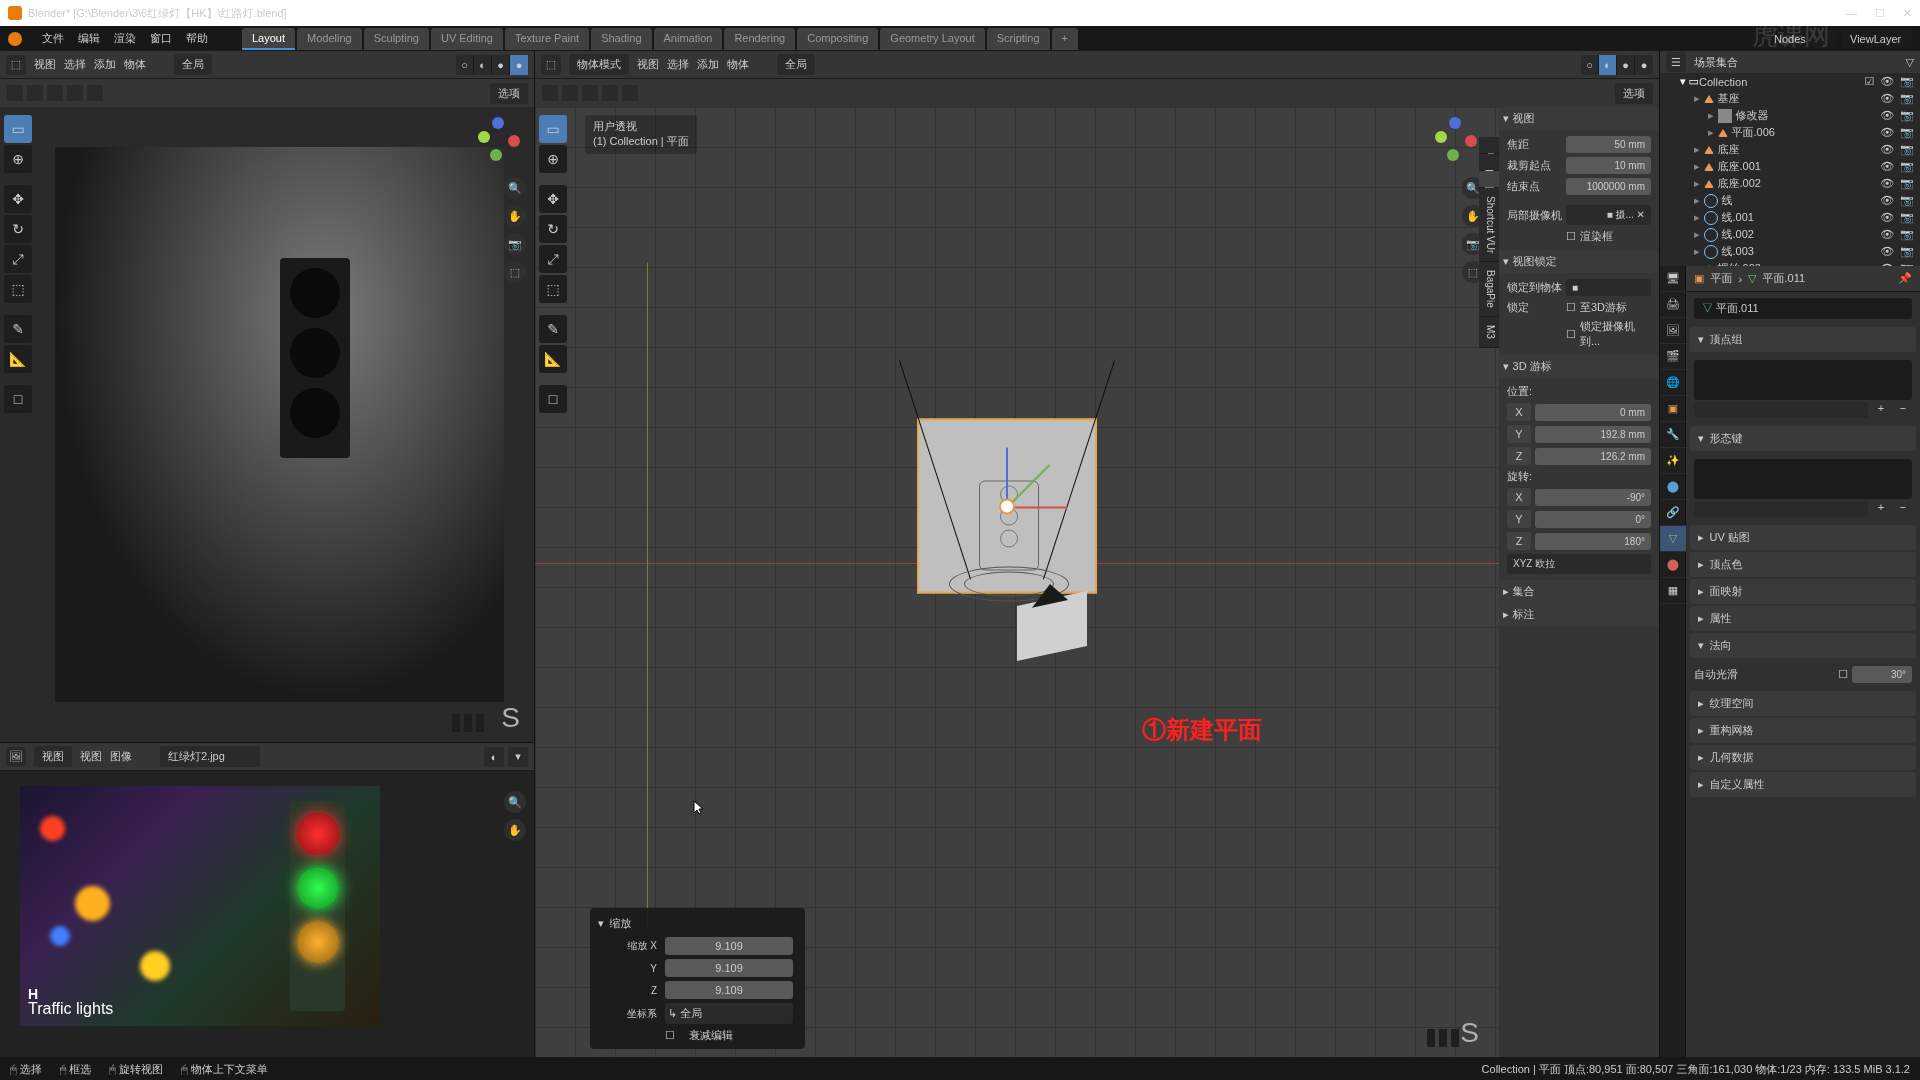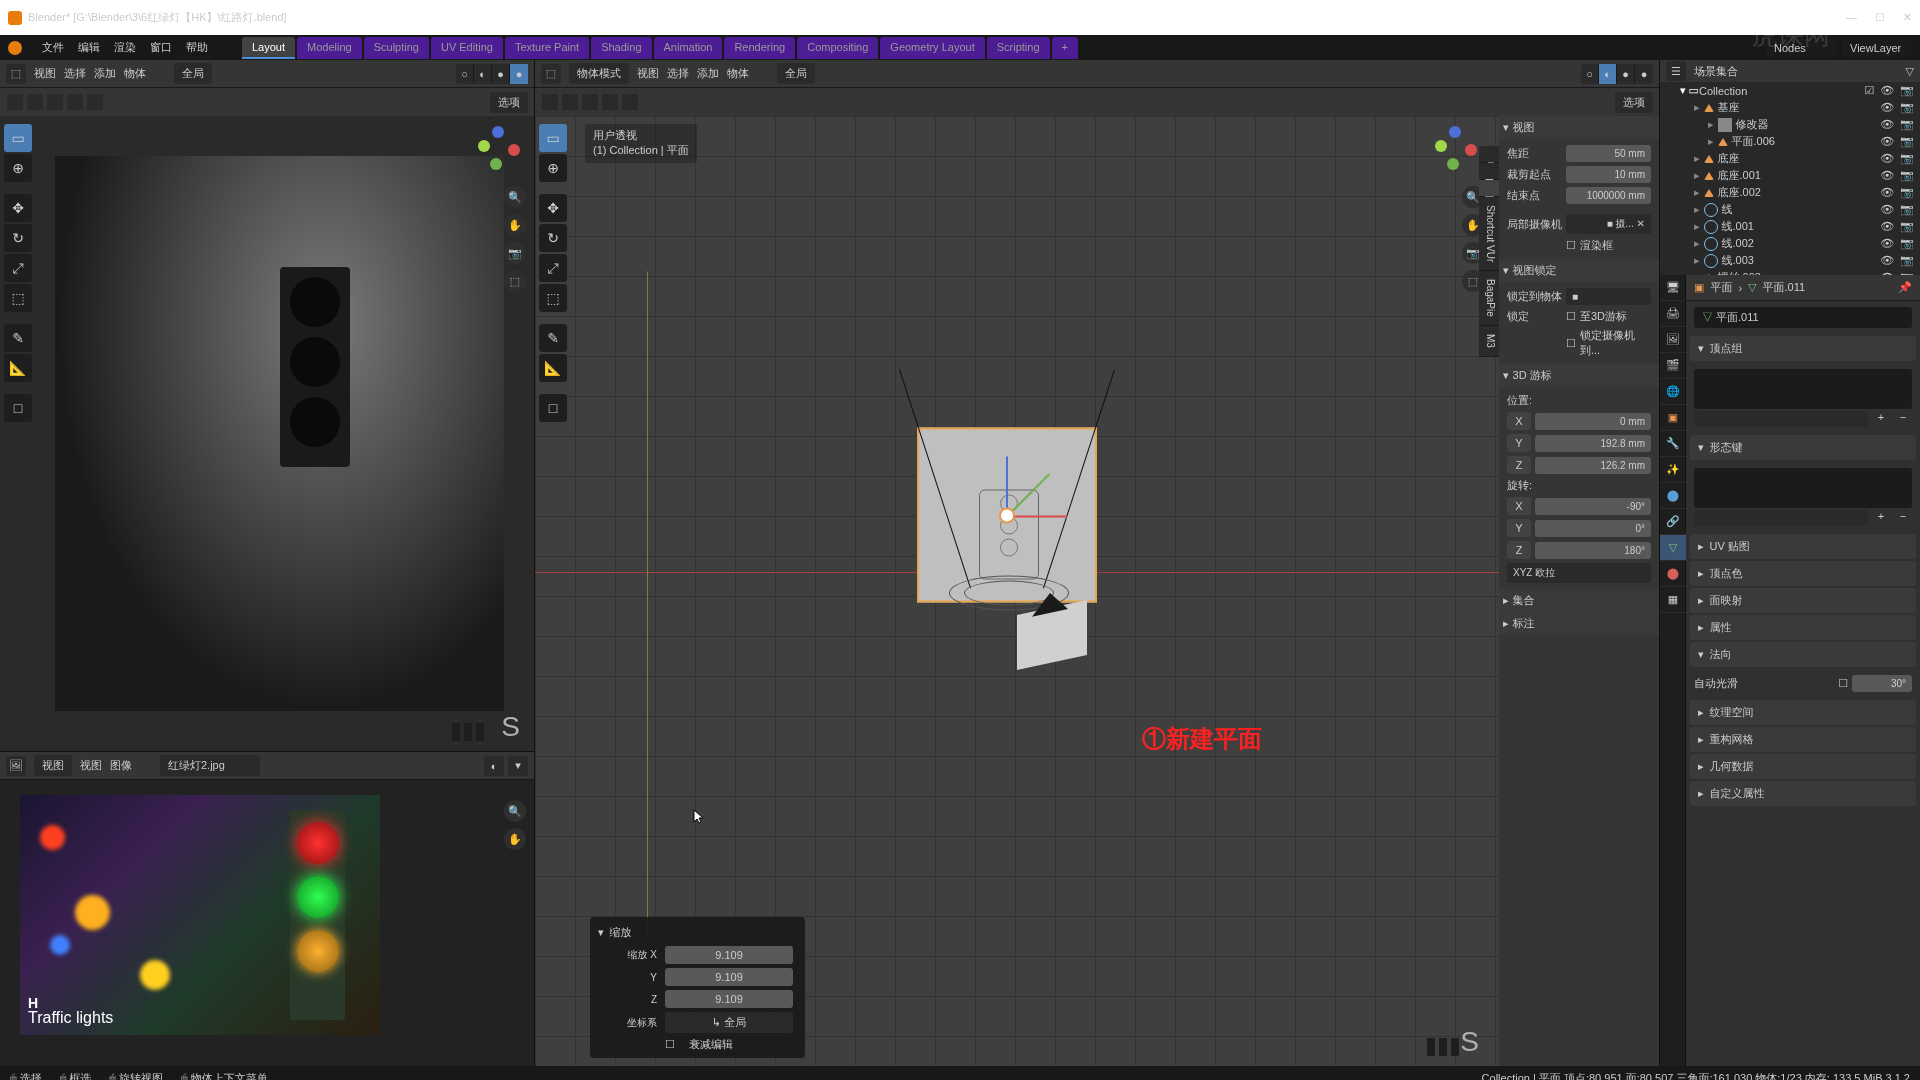--- a/index.html
+++ b/index.html
@@ -1,23 +1,23 @@
 <!DOCTYPE html>
 <html><head>
 <meta charset="utf-8">
 <style>
 * { margin: 0; padding: 0; box-sizing: border-box; font-family: sans-serif; font-size: 11px; color: #ccc; }
 body { background: #232323; width: 1920px; height: 1080px; overflow: hidden; position: relative; }
-.titlebar { height: 35px; background: #fff; display: flex; align-items: center; padding: 0 8px; color: #000; }
+.titlebar { height: 26px; background: #fff; display: flex; align-items: center; padding: 0 8px; color: #000; }
 .titlebar-icon { width: 14px; height: 14px; background: #e87d0d; border-radius: 3px; margin-right: 6px; }
 .titlebar-controls { margin-left: auto; display: flex; gap: 18px; color: #444; font-size: 14px; }
 .menubar { height: 25px; background: #181818; display: flex; align-items: center; padding: 0 8px; gap: 14px; }
 .menubar .mi { color: #ccc; cursor: pointer; }
 .workspace-tabs { display: flex; gap: 2px; margin-left: 20px; }
-.ws-tab { padding: 4px 10px; background: #4c1d95; border-radius: 3px 3px 0 0; color: #999; }
+.ws-tab { padding: 4px 10px; background: #404040; border-radius: 3px 3px 0 0; color: #999; }
 .ws-tab.active { background: #424242; color: #fff; border-bottom: 2px solid #4a90d9; }
 .scene-bar { margin-left: auto; display: flex; align-items: center; gap: 6px; }
 .scene-field { background: #1b1b1b; padding: 3px 8px; border-radius: 3px; min-width: 70px; }
 
 .main-area { display: flex; height: calc(100% - 24px - 25px - 25px); }
 .left-col { width: 535px; display: flex; flex-direction: column; border-right: 1px solid #101010; }
 .mid-col { flex: 1; display: flex; flex-direction: column; border-right: 1px solid #101010; position: relative; }
 .right-col { width: 260px; display: flex; flex-direction: column; }
 
 .editor-header { height: 28px; background: #353535; display: flex; align-items: center; padding: 0 6px; gap: 8px; border-bottom: 1px solid #1a1a1a; }
@@ -371,21 +371,21 @@
         <div class="op-row">
             <span class="op-label">Y</span>
             <div class="op-field">9.109</div>
           </div>
         <div class="op-row">
             <span class="op-label">Z</span>
             <div class="op-field">9.109</div>
           </div>
         <div class="op-row">
             <span class="op-label">坐标系</span>
-            <div class="op-field" style="text-align:center;background:#2a2a2a;">↳ <span>全局</span></div>
+            <div class="op-field" style="text-align:left;background:#2a2a2a;">↳ <span>全局</span></div>
           </div>
         <div class="op-row">
             <span class="op-label"></span>
             <span style="margin-right:6px;">☐</span>
             <span>衰减编辑</span>
           </div>
       </div>
 
       <div class="n-panel">
         <div class="np-header">▾ <span style="margin-left:4px;">视图</span></div>

